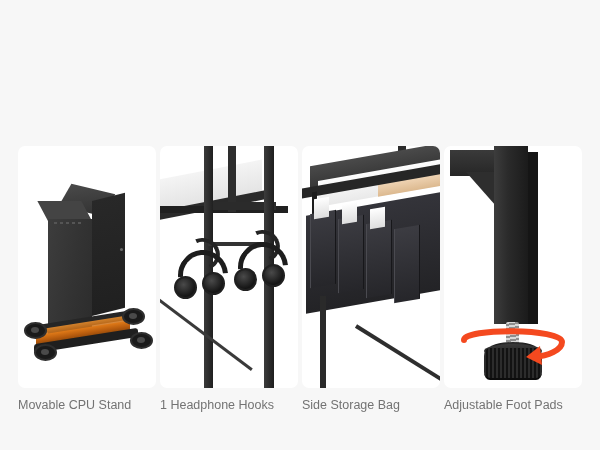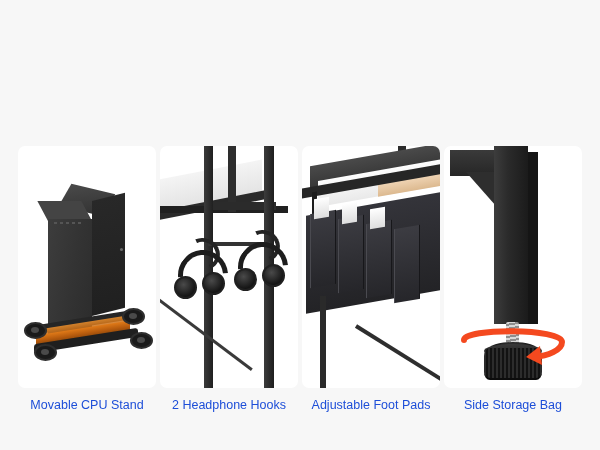--- a/index.html
+++ b/index.html
@@ -238,22 +238,22 @@
   }
   .p4-arrow{
     position:absolute;left:12px;top:178px;width:114px;height:44px;
   }
 
   .captions{
     position:absolute;left:18px;top:396px;width:564px;
     display:flex;gap:4px;
   }
   .cap{
-    flex:0 0 138px;text-align:center;
-    font-size:12.5px;color:#1d4ed8;
+    flex:0 0 138px;text-align:left;
+    font-size:12.5px;color:#737373;
     white-space:nowrap;line-height:18px;
   }
 </style>
 </head>
 <body>
 
 <div class="page">
 
 
   <div class="panels">
@@ -348,18 +348,18 @@
           <path d="M8 16 C8 4, 106 4, 106 18 C106 26, 92 32, 78 33" fill="none" stroke="#f4491f" stroke-width="6" stroke-linecap="round"></path>
           <path d="M84 22 L70 33 L86 41 Z" fill="#f4491f"></path>
         </svg>
       </div>
     </div>
 
   </div>
 
   <div class="captions">
     <div class="cap">Movable CPU Stand</div>
-    <div class="cap">2 Headphone Hooks</div>
+    <div class="cap">1 Headphone Hooks</div>
+    <div class="cap">Side Storage Bag</div>
     <div class="cap">Adjustable Foot Pads</div>
-    <div class="cap">Side Storage Bag</div>
   </div>
 
 </div>
 
 </body></html>

